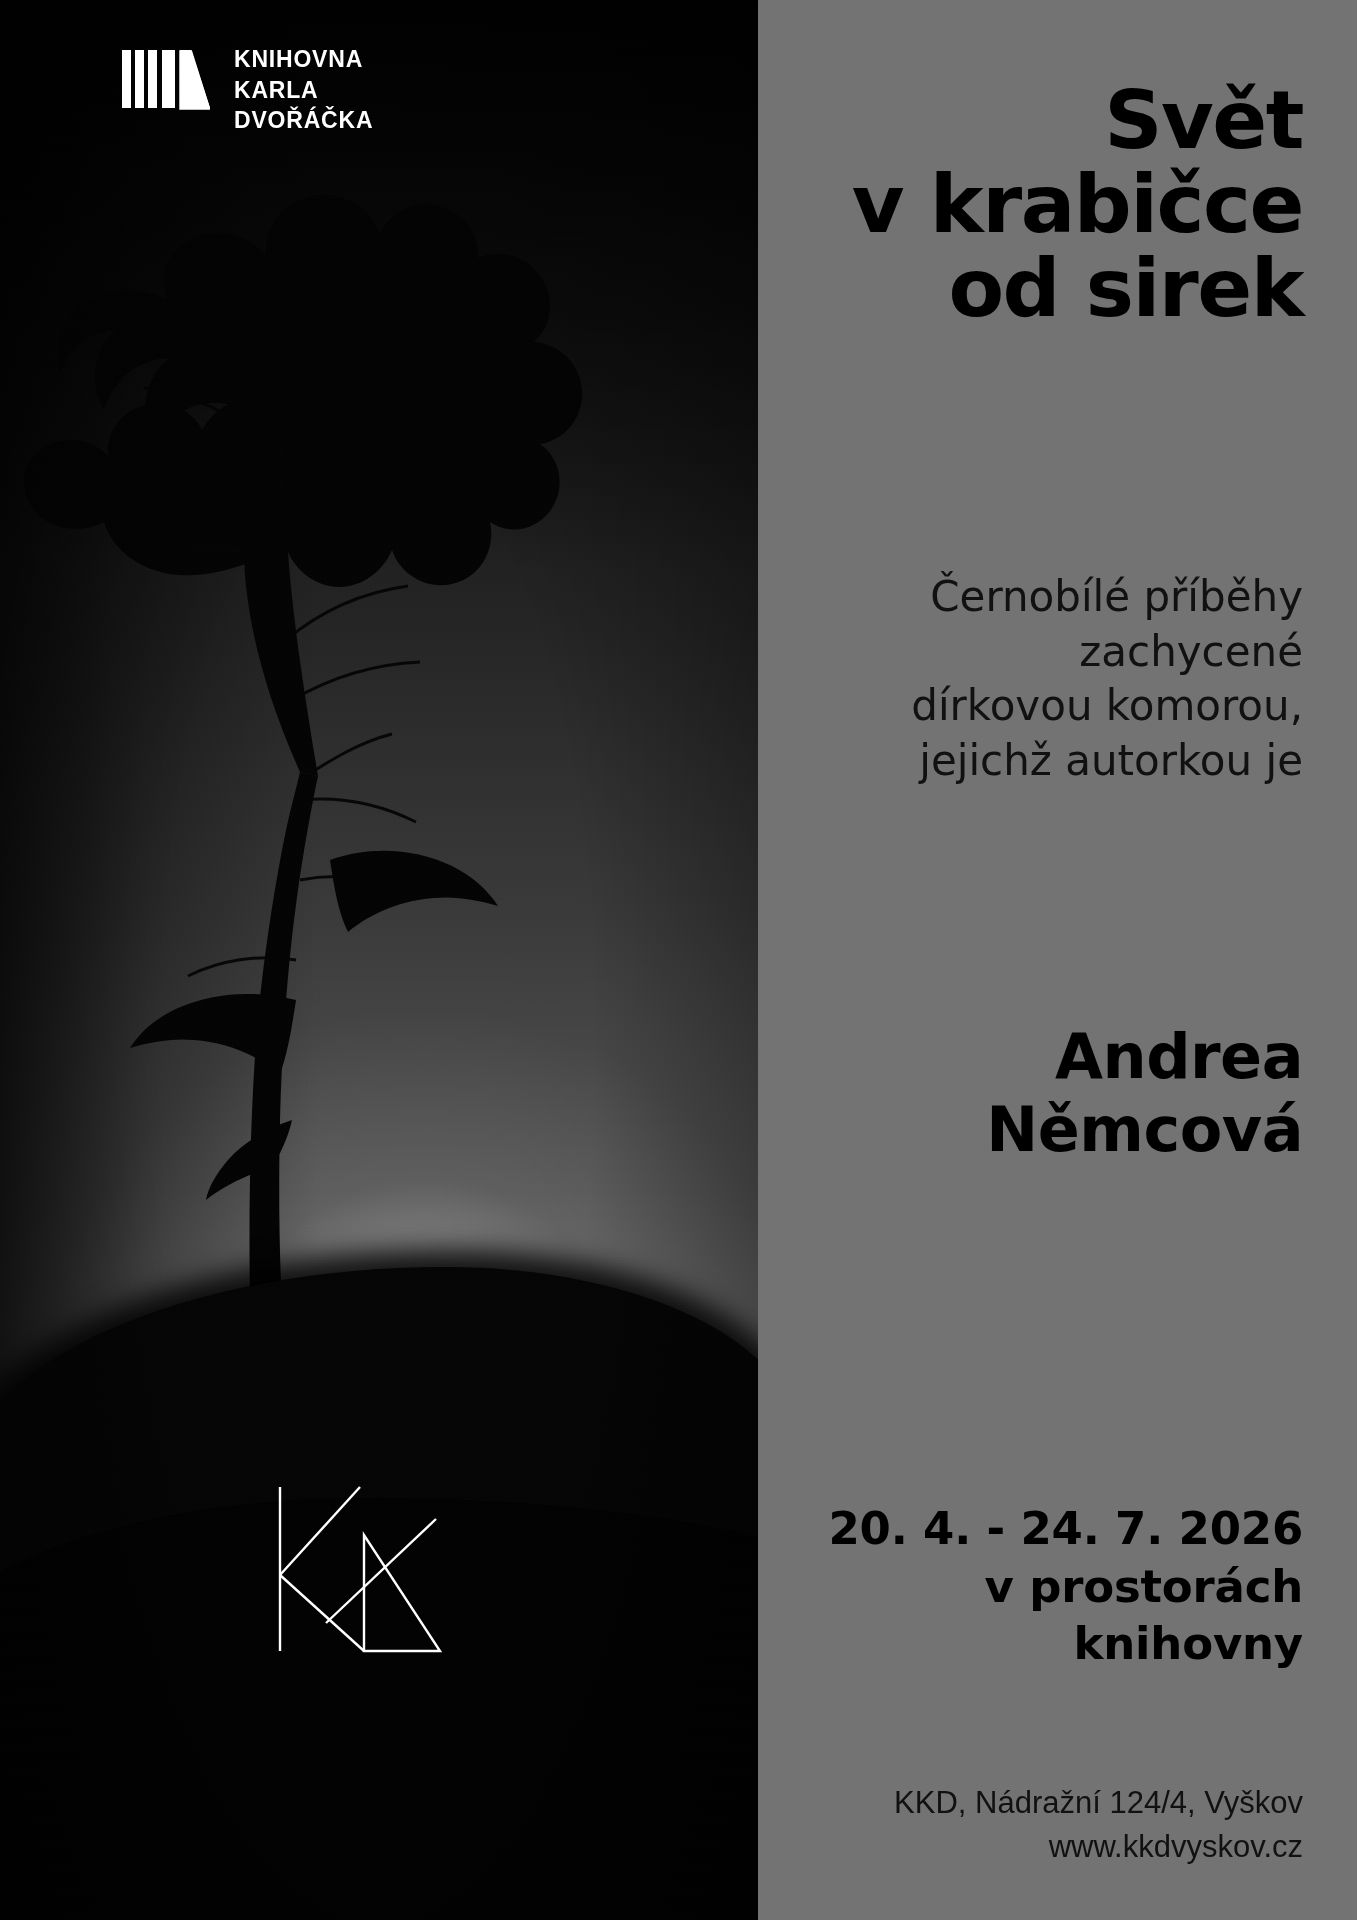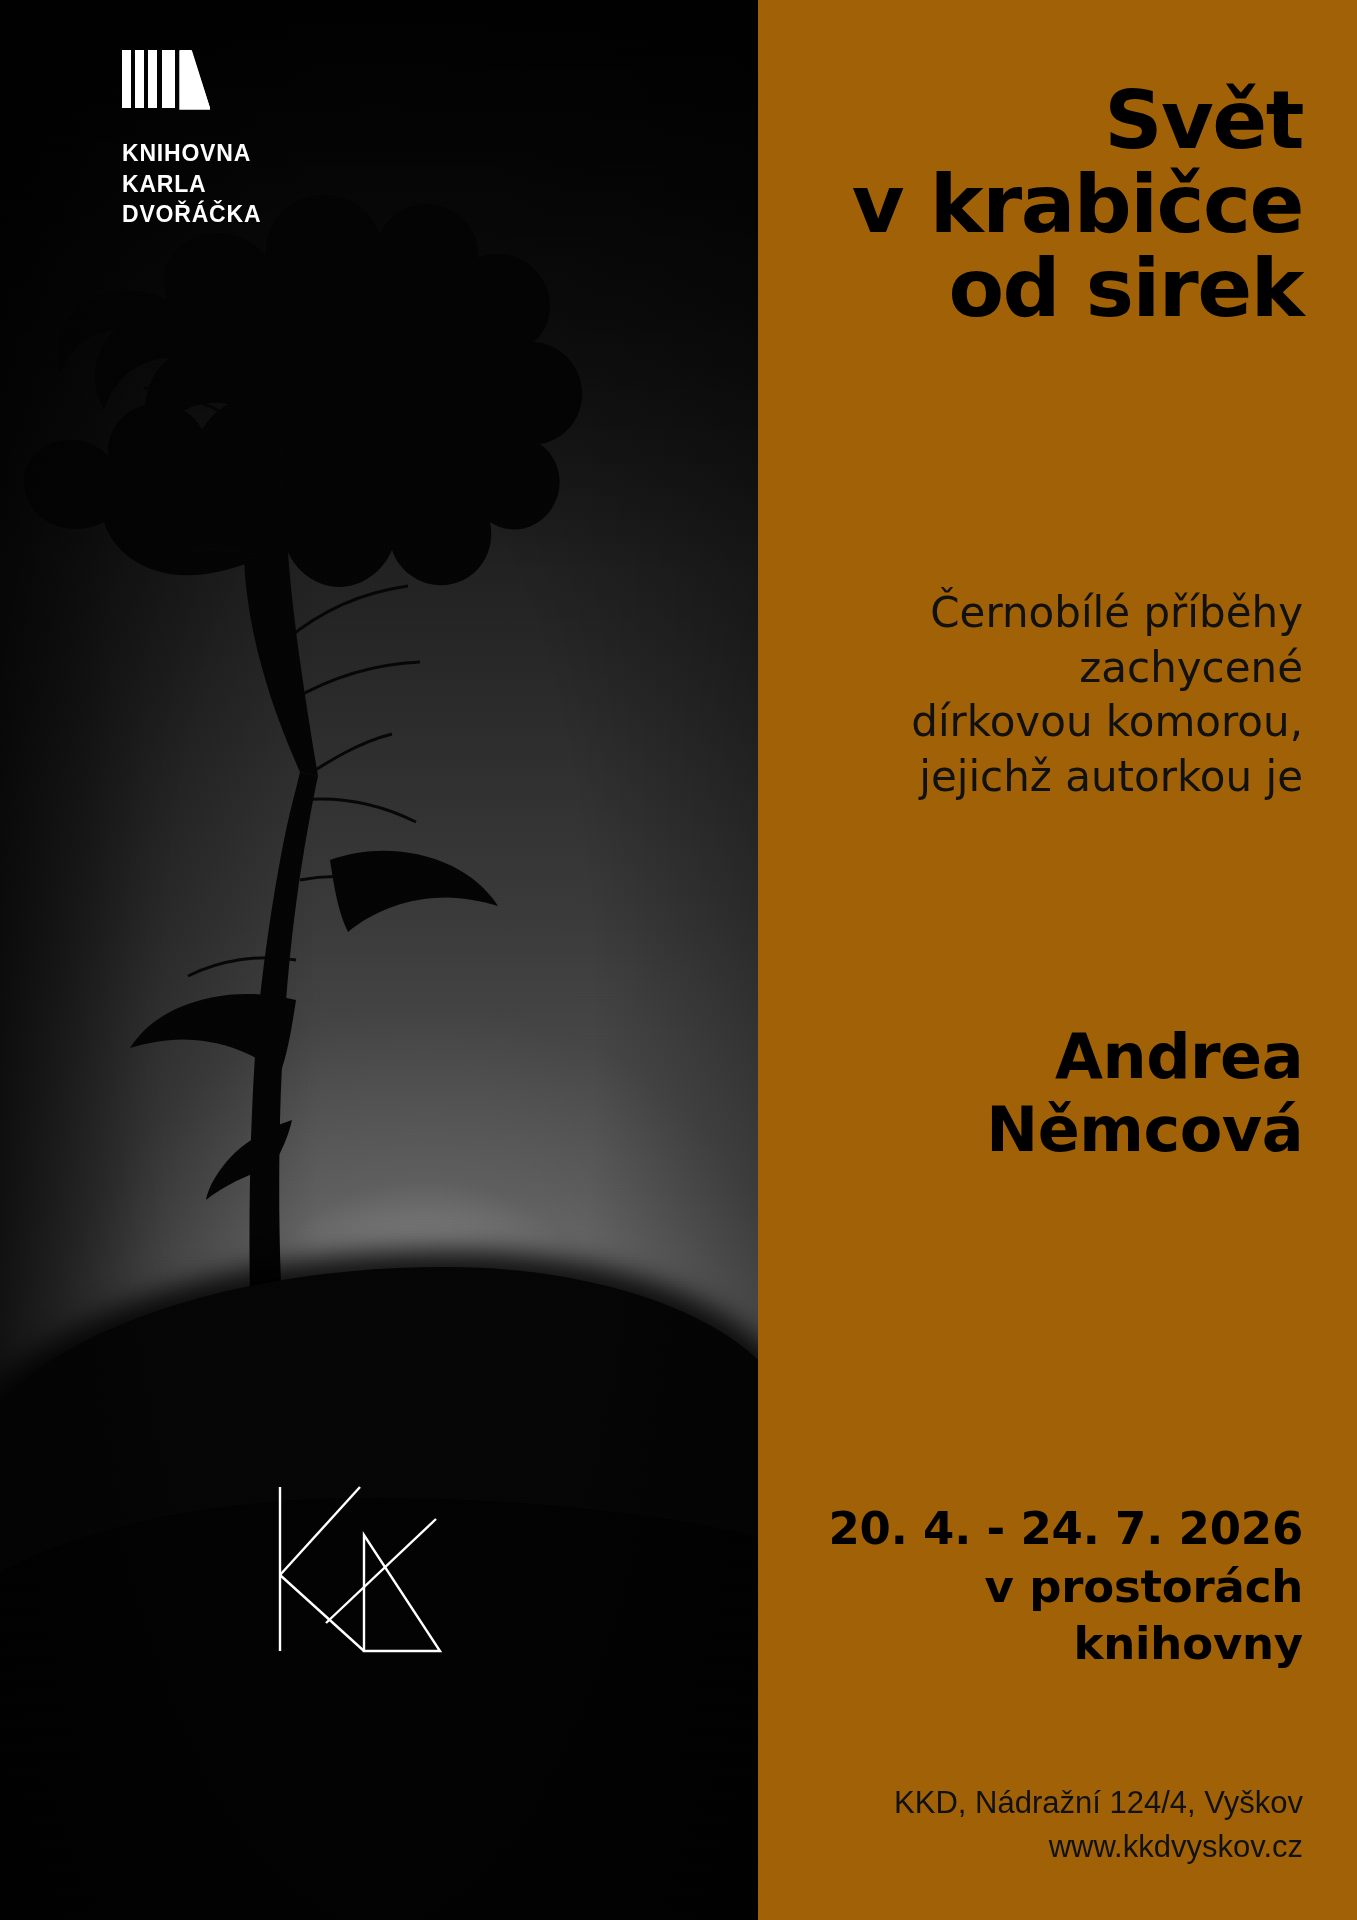--- a/index.html
+++ b/index.html
@@ -107,21 +107,20 @@
 
   
   .logo {
     position: absolute;
     left: 122px;
     top: 44px;
     display: flex;
     align-items: flex-start;
     gap: 24px;
     z-index: 6;
-    flex-direction: column;
   }
   .logo-mark {
     width: 88px;
     height: 70px;
     flex: none;
   }
   .logo-text {
     color: #ffffff;
     font-family: "Liberation Sans", sans-serif;
     font-weight: bold;
@@ -141,21 +140,21 @@
     z-index: 6;
   }
 
   
   .text-panel {
     position: absolute;
     left: 758px;
     top: 0;
     width: 599px;
     height: 1920px;
-    background: #a16207;
+    background: #737373;
   }
 
   .title {
     position: absolute;
     right: 54px;
     top: 78px;
     width: 520px;
     text-align: right;
     color: #000000;
     font-family: "DejaVu Sans", sans-serif;
@@ -172,21 +171,20 @@
     top: 570px;
     width: 520px;
     text-align: right;
     color: #111111;
     font-family: "DejaVu Sans", sans-serif;
     font-weight: normal;
     font-size: 42px;
     line-height: 1.3;
     letter-spacing: 0px;
     white-space: pre-line;
-    margin-top: 16px;
   }
 
   .author {
     position: absolute;
     right: 54px;
     top: 1020px;
     width: 520px;
     text-align: right;
     color: #000000;
     font-family: "DejaVu Sans", sans-serif;

